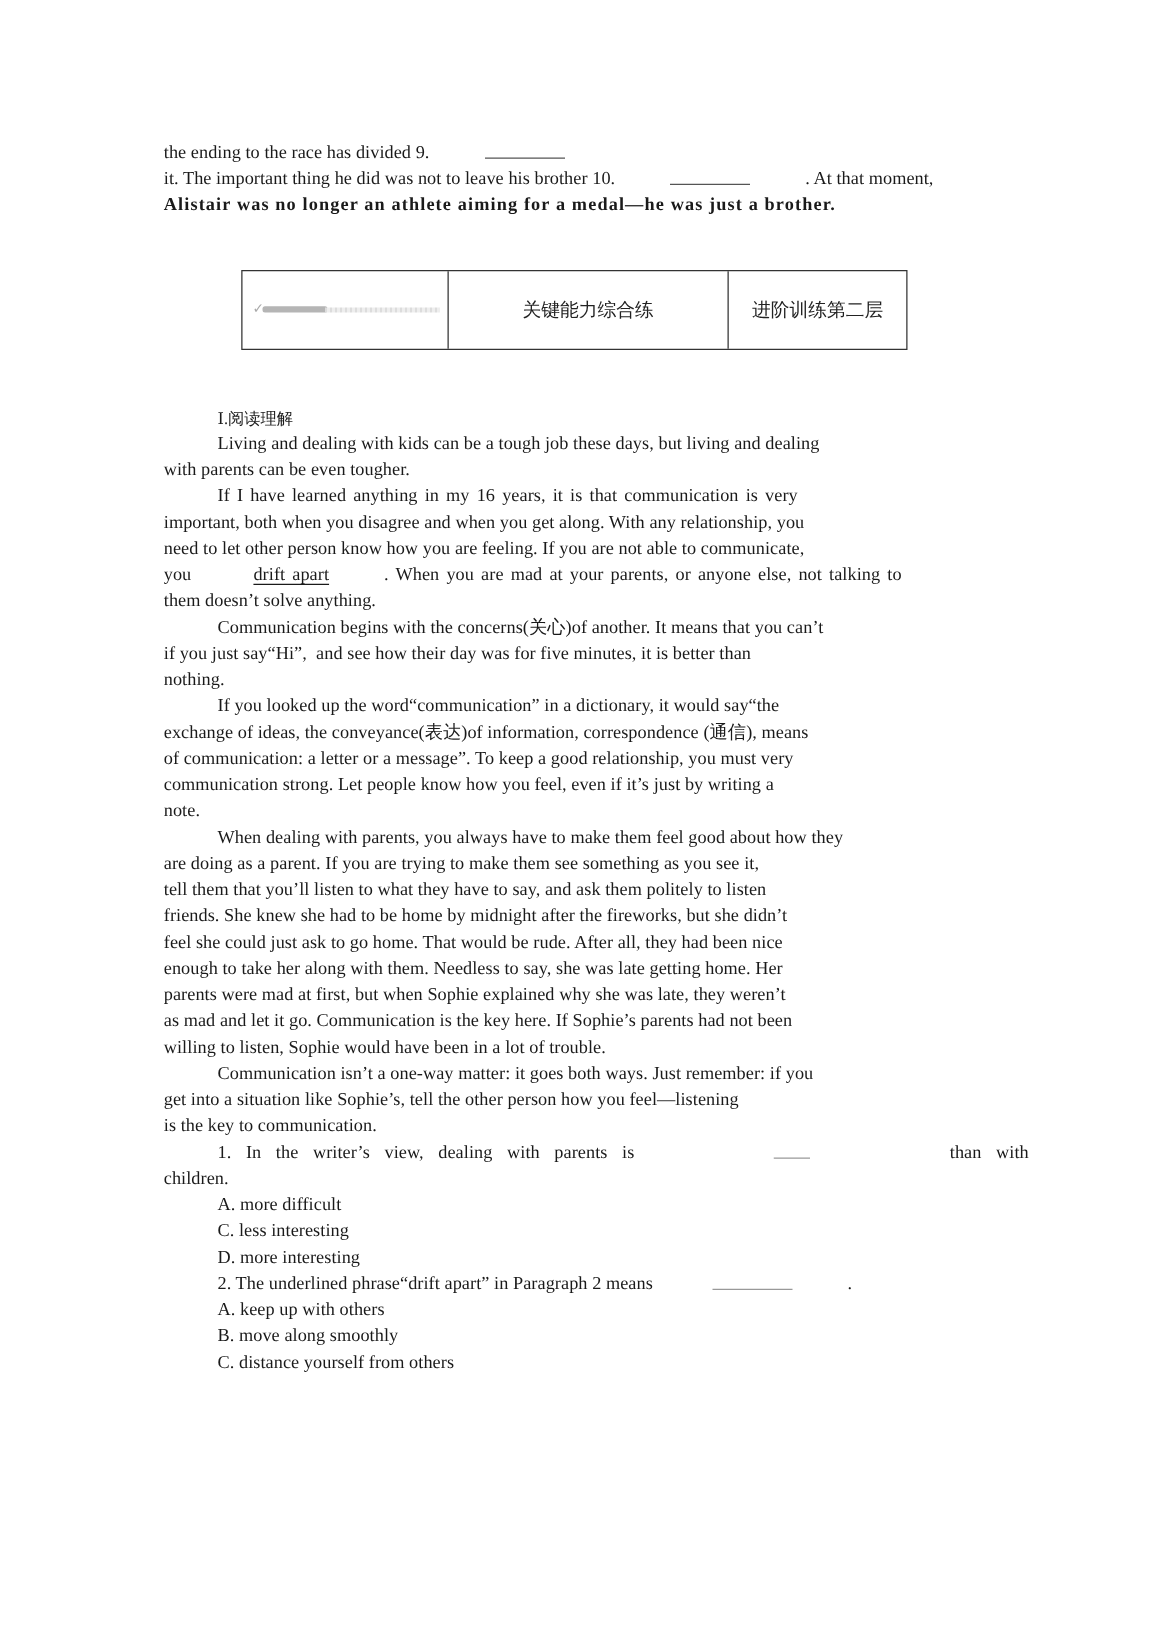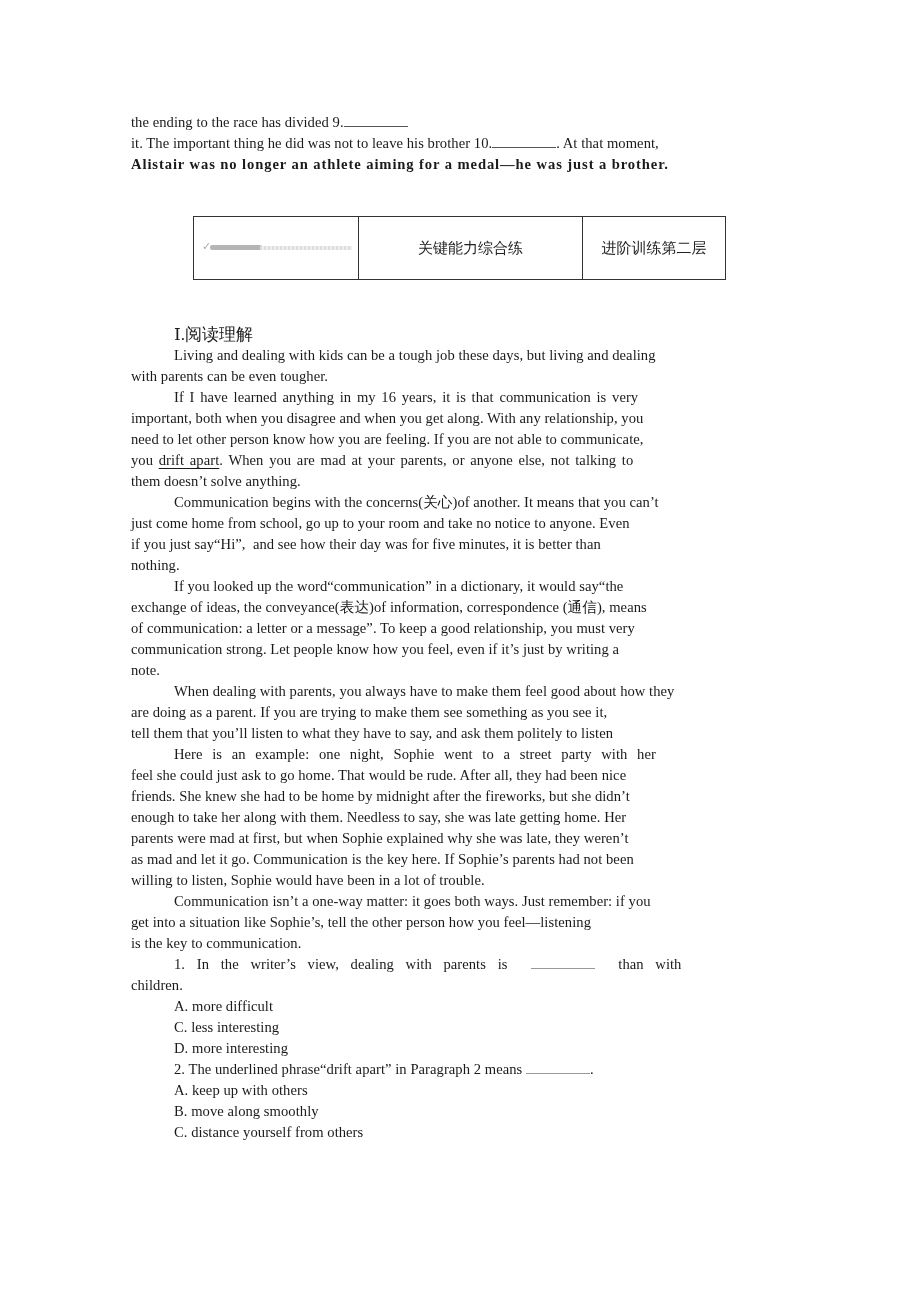--- a/index.html
+++ b/index.html
@@ -28,21 +28,21 @@
       font-size: 14.6px;
       line-height: 21px;
       letter-spacing: 0.05px;
     }
     .line {
       white-space: nowrap;
       height: 21px;
       display: flex;
       justify-content: space-between;
     }
-    .line.left { justify-content: flex-start; }
+    .line.left { justify-content: flex-start; gap: 44px; }
     .line.left > span { white-space: pre; }
     .line > span { white-space: pre; }
     .indent { padding-left: 43px; }
     .blank {
       display: inline-block;
       border-bottom: 1px solid #555;
       height: 14px;
       vertical-align: baseline;
     }
     .blank.light { border-bottom-color: #999; }
@@ -97,21 +97,21 @@
       position: absolute;
       left: 58px; top: 2px;
       width: 92px; height: 4px;
       background: repeating-linear-gradient(90deg, #dcdcdc 0 2px, #eeeeee 2px 4px);
     }
 
     .section-title {
       position: absolute;
       left: 174px;
       top: 324px;
-      font-size: 17px;
+      font-size: 13px;
       line-height: 21px;
     }
   </style>
 </head>
 <body>
 
 <div class="page">
 
   <div class="text-block" style="top:112px;">
     <div class="line left">
@@ -166,23 +166,20 @@
         <span>. When you are mad at your parents, or anyone else, not talking to</span>
     </div>
     <div class="line left">
         <span>them doesn’t solve anything.</span>
       </div>
 
     <div class="line left indent">
         <span>Communication begins with the concerns(关心)of another. It means that you can’t</span>
       </div>
     <div class="line left">
-        <span>just come home from school, go up to your room and take no notice to anyone. Even</span>
-      </div>
-    <div class="line left">
         <span>if you just say“Hi”,  and see how their day was for five minutes, it is better than</span>
       </div>
     <div class="line left">
         <span>nothing.</span>
       </div>
 
     <div class="line left indent">
         <span>If you looked up the word“communication” in a dictionary, it would say“the</span>
       </div>
     <div class="line left">
@@ -201,28 +198,25 @@
     <div class="line left indent">
         <span>When dealing with parents, you always have to make them feel good about how they</span>
       </div>
     <div class="line left">
         <span>are doing as a parent. If you are trying to make them see something as you see it,</span>
       </div>
     <div class="line left">
         <span>tell them that you’ll listen to what they have to say, and ask them politely to listen</span>
       </div>
 
-    <div class="line left indent">
-        <span style="word-spacing:6px;">Here is an example: one night, Sophie went to a street party with her</span>
+    <div class="line left">
+        <span>friends. She knew she had to be home by midnight after the fireworks, but she didn’t</span>
       </div>
     <div class="line left">
         <span>feel she could just ask to go home. That would be rude. After all, they had been nice</span>
-      </div>
-    <div class="line left">
-        <span>friends. She knew she had to be home by midnight after the fireworks, but she didn’t</span>
       </div>
     <div class="line left">
         <span>enough to take her along with them. Needless to say, she was late getting home. Her</span>
       </div>
     <div class="line left">
         <span>parents were mad at first, but when Sophie explained why she was late, they weren’t</span>
       </div>
     <div class="line left">
         <span>as mad and let it go. Communication is the key here. If Sophie’s parents had not been</span>
       </div>

